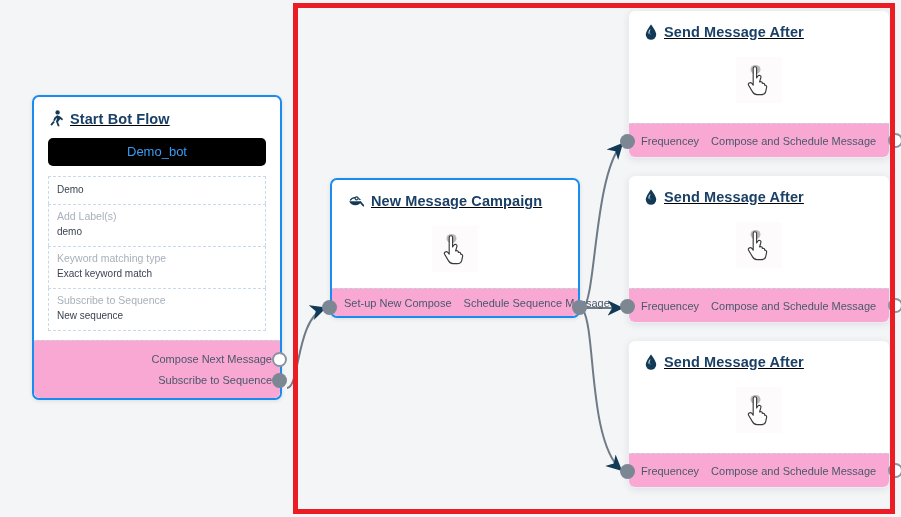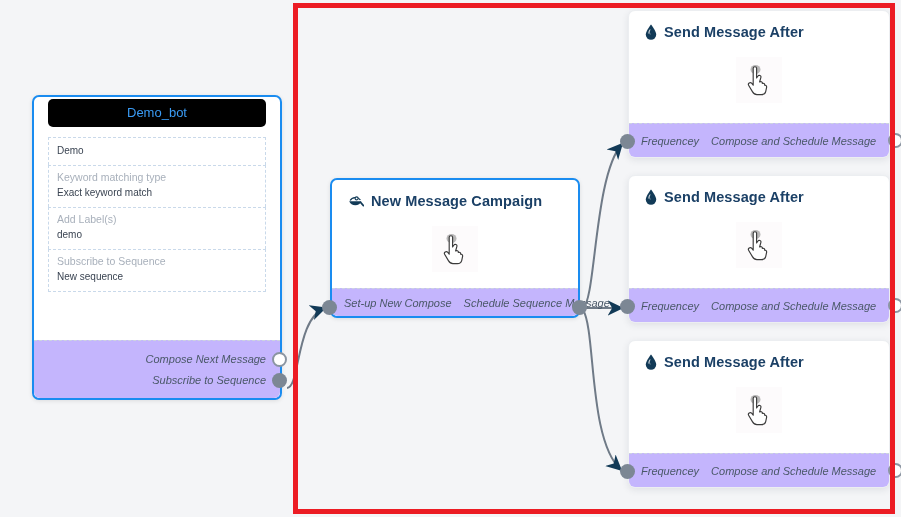--- a/index.html
+++ b/index.html
@@ -53,20 +53,21 @@
   .node.plain {
     border: 1px solid #eceef1;
     box-shadow: 0 2px 7px rgba(35,45,65,0.10);
   }
 
   .node-header {
     display: flex;
     align-items: center;
     gap: 7px;
     padding: 13px 16px 9px 16px;
+    text-decoration: underline;
   }
 
   .node-title {
     font-size: 14.5px;
     font-weight: bold;
     color: #1b4066;
     letter-spacing: .1px;
   }
 
   .node-icon { display: flex; align-items: center; }
@@ -102,40 +103,38 @@
     font-size: 10px;
     color: #3a4452;
     line-height: 18px;
   }
 
   
   .node-footer {
     position: absolute;
     left: 0; right: 0; bottom: 0;
     border-top: 1px dashed #ccd4de;
-    background: #c4b5fd;
+    background: #f9a8d4;
     border-radius: 0 0 6px 6px;
     display: flex;
     align-items: center;
-    font-style: italic;
   }
 
   .footer-right {
     margin-left: auto;
     display: flex;
     flex-direction: column;
     align-items: flex-end;
     gap: 2px;
     padding: 7px 14px 7px 0;
   }
 
   .port-row {
     display: flex;
     align-items: center;
-    gap: 6px;
     height: 19px;
   }
 
   .port-label {
     font-size: 11px;
     color: #4a5868;
     white-space: nowrap;
   }
 
   .footer-inline {
@@ -196,37 +195,49 @@
 
     <path d="M583,308 C596,300 594,175 622,144" fill="none" stroke="#6f7a87" stroke-width="2" marker-end="url(#arrow)"></path>
 
     <path d="M583,308 L622,308" fill="none" stroke="#6f7a87" stroke-width="2" marker-end="url(#arrow)"></path>
 
     <path d="M583,310 C596,330 588,440 621,470" fill="none" stroke="#6f7a87" stroke-width="2" marker-end="url(#arrow)"></path>
   </svg>
 
   <div class="node selected" style="left:32px; top:95px; width:250px; height:305px;">
 
+    <div class="node-header">
+      <span class="node-icon">
+        <svg width="13" height="17" viewBox="0 0 13 17">
+          <circle cx="7.6" cy="2.4" r="2.2" fill="#123a57"></circle>
+          <path d="M7.2 5.2 L4.4 7.4 L3.2 10.6 L4.9 11.1 L5.9 8.7 L7.2 8.0
+                   L6.0 11.6 L7.9 16.5 L9.6 15.9 L8.0 11.9 L10.3 9.0
+                   L12.2 10.4 L13 9.0 L10.2 6.5 Z" fill="#123a57"></path>
+          <path d="M3.3 11.0 L0.4 14.6 L1.8 15.7 L4.8 12.0 Z" fill="#123a57"></path>
+        </svg>
+      </span>
+      <span class="node-title">Start Bot Flow</span>
+    </div>
 
     <div class="bot-pill">Demo_bot</div>
 
     <div class="fields">
 
       <div class="field">
         <div class="field-value">Demo</div>
+      </div>
+
+      <div class="field">
+        <div class="field-label">Add Label(s)</div>
+        <div class="field-value">demo</div>
       </div>
 
       <div class="field">
         <div class="field-label">Keyword matching type</div>
         <div class="field-value">Exact keyword match</div>
-      </div>
-
-      <div class="field">
-        <div class="field-label">Add Label(s)</div>
-        <div class="field-value">demo</div>
       </div>
 
       <div class="field">
         <div class="field-label">Subscribe to Sequence</div>
         <div class="field-value">New sequence</div>
       </div>
 
     </div>
 
     <div class="node-footer" style="height:58px;">

